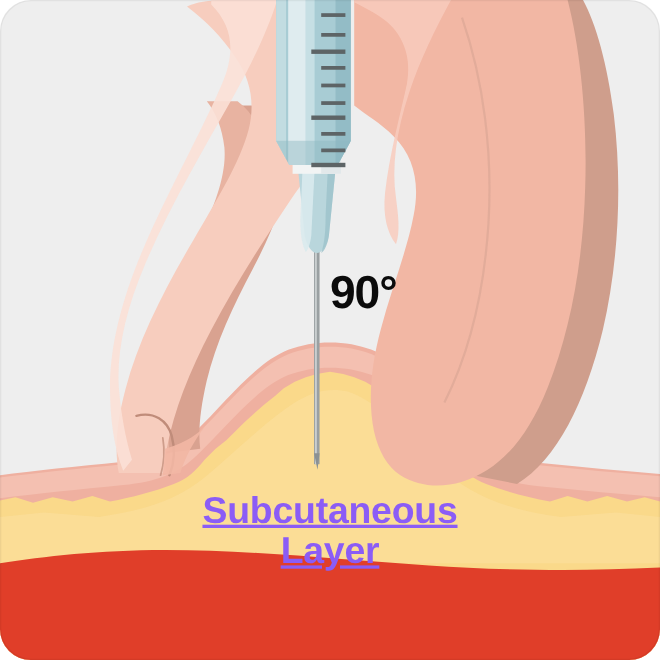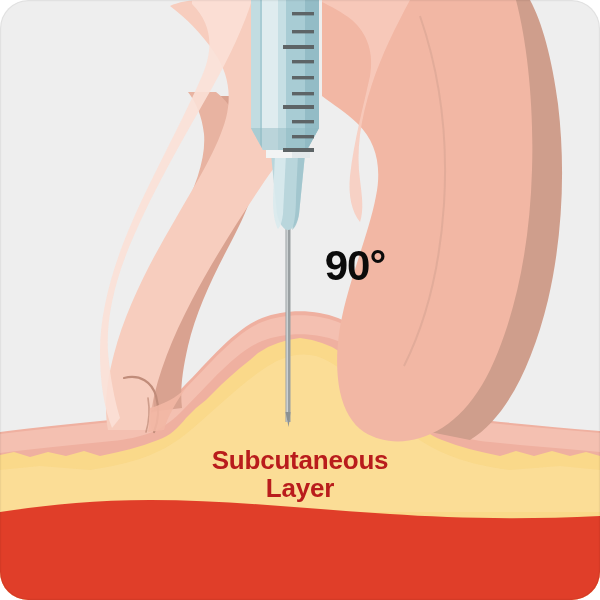--- a/index.html
+++ b/index.html
@@ -27,35 +27,36 @@
     font-weight: bold;
     line-height: 1.08;
     letter-spacing: -0.2px;
     white-space: pre-line;
     user-select: none;
   }
   #label-subcutaneous {
     left: 150px;
     top: 446px;
     width: 300px;
-    font-size: 26px;
-    color: #b91c1c;
+    font-size: 34px;
+    color: #8b5cf6;
+    text-decoration: underline;
   }
   #label-muscle {
     left: 150px;
     top: 537px;
     width: 300px;
     font-size: 25px;
     color: #ffffff;
   }
   #label-angle {
     left: 300px;
     top: 243px;
     width: 110px;
-    text-align: center;
+    text-align: left;
     font-size: 42px;
     color: #0b0b0b;
     letter-spacing: -1px;
   }
 </style>
 </head>
 <body>
 
 <div id="stage">
 

